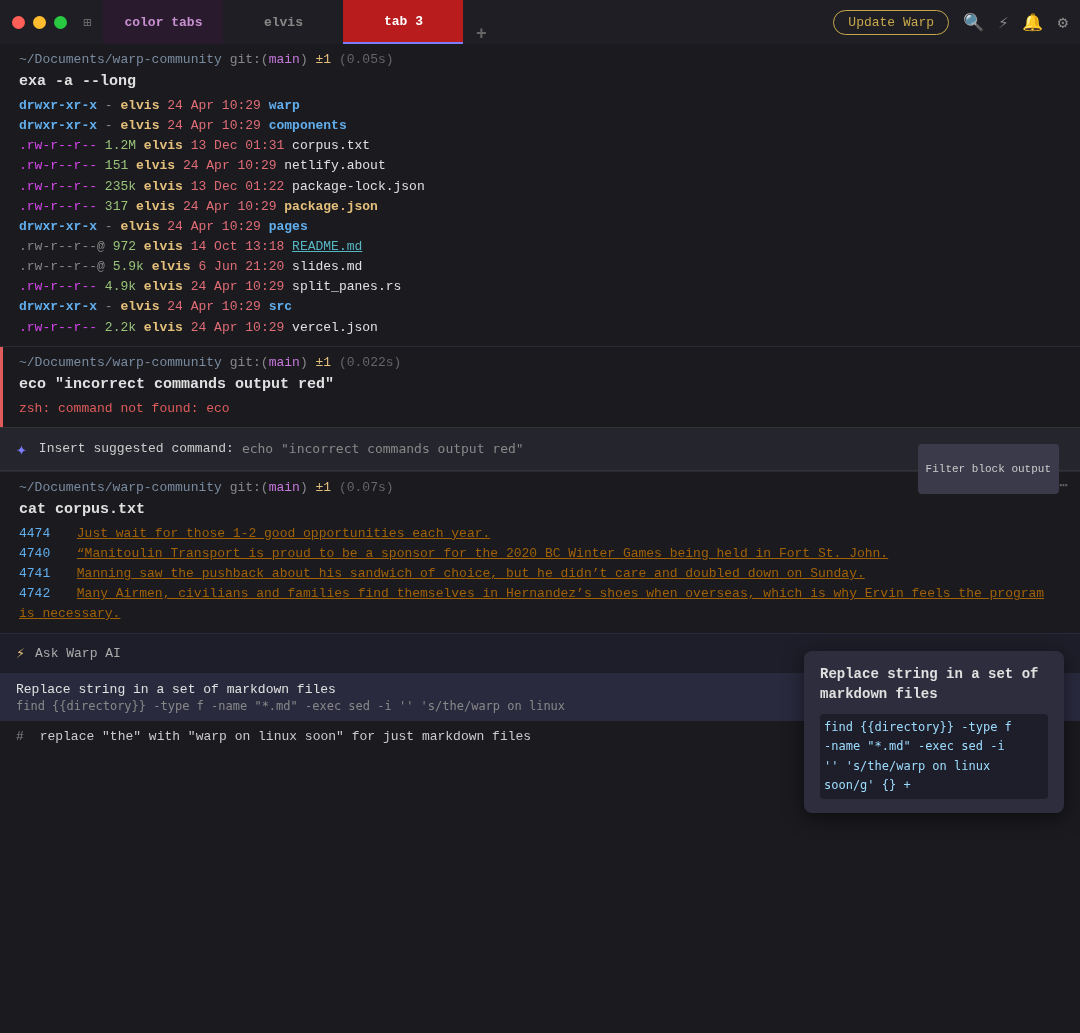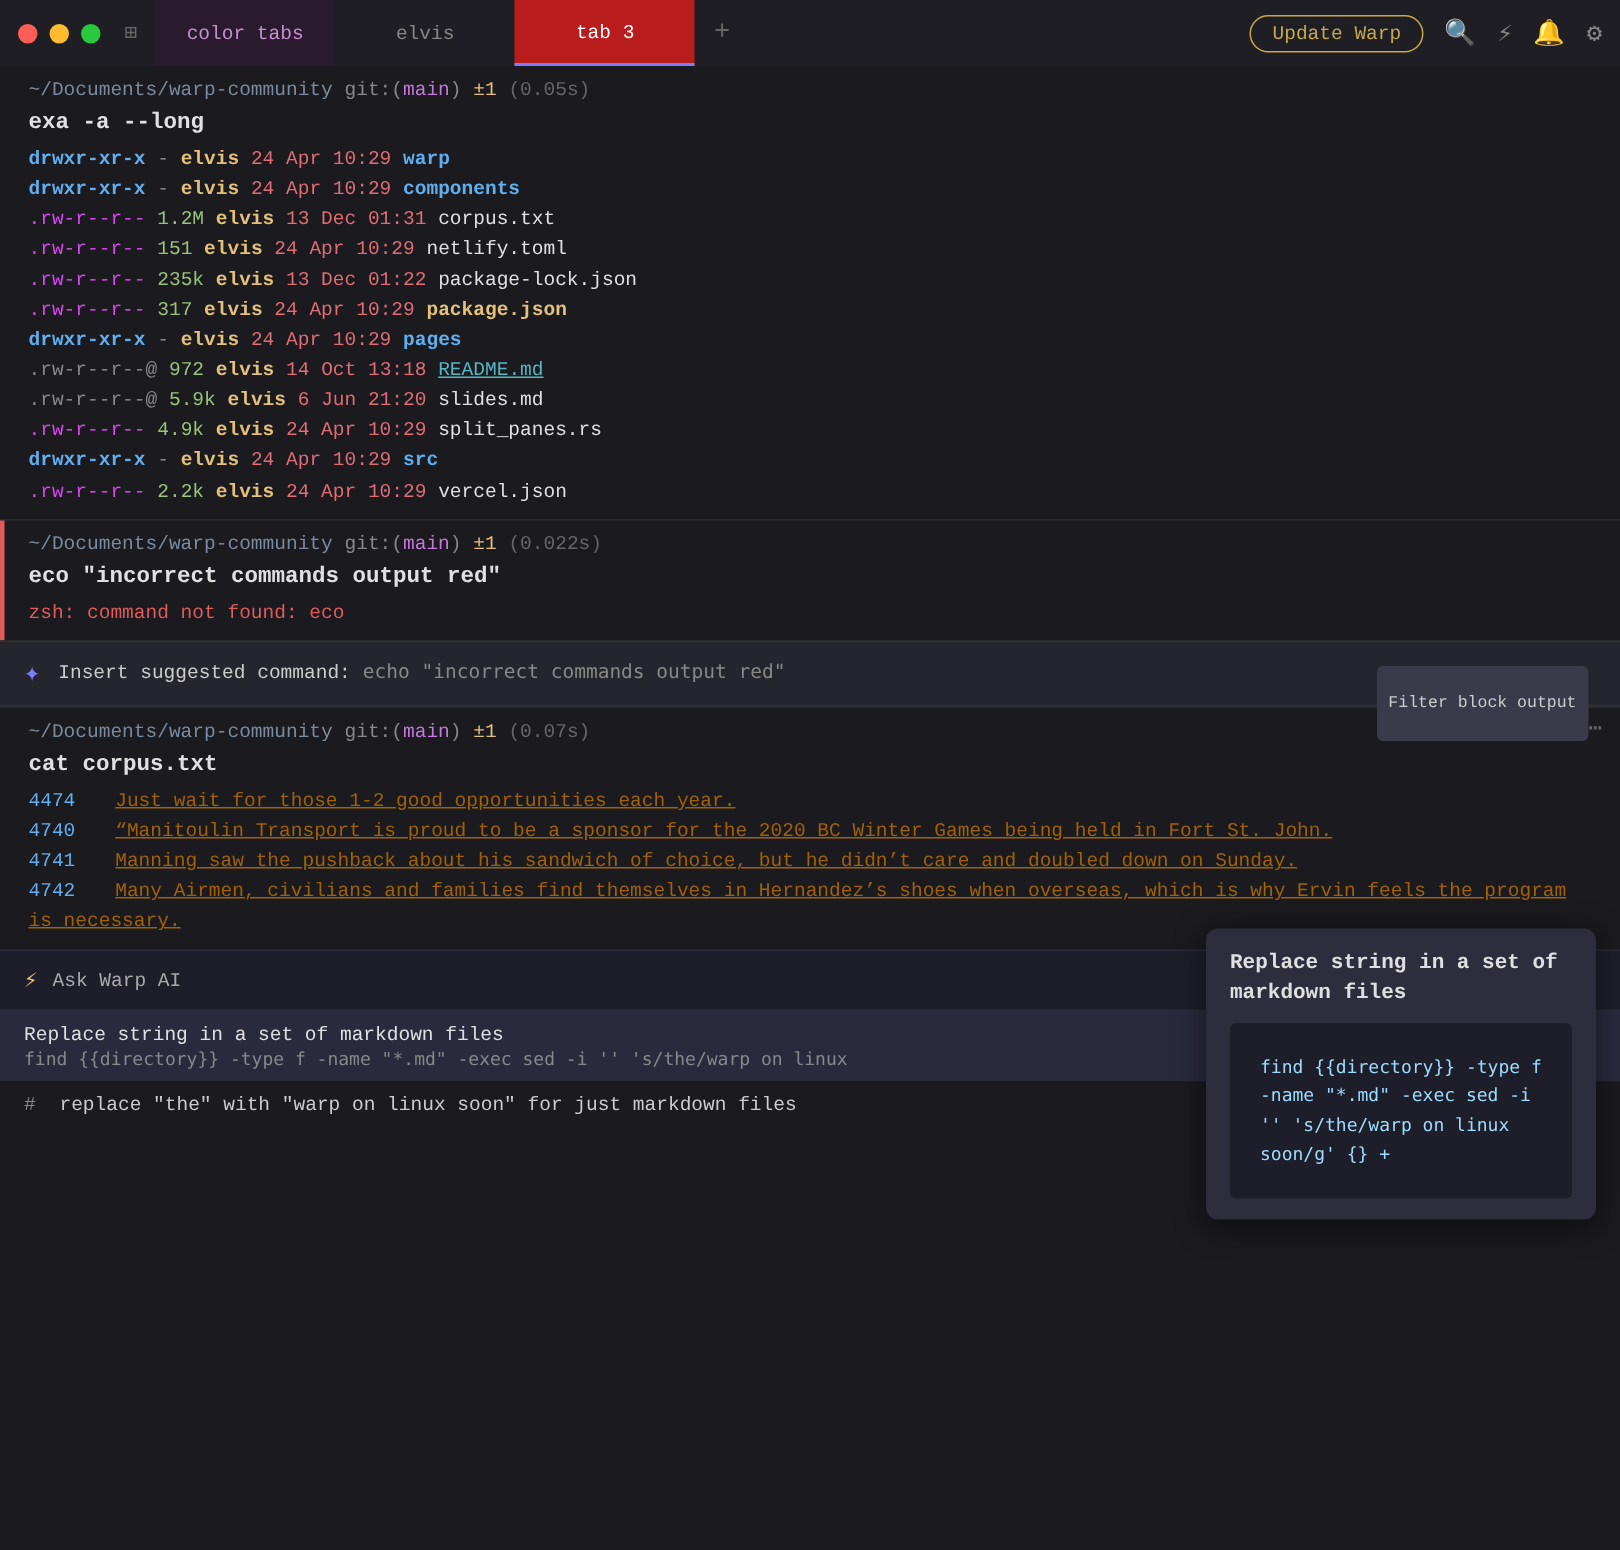--- a/index.html
+++ b/index.html
@@ -39,23 +39,24 @@
     .split-icon {
       color: #666;
       font-size: 14px;
       margin-right: 12px;
       cursor: pointer;
     }
 
     
     .tabs {
       display: flex;
-      align-items: center;
+      align-items: flex-end;
       height: 44px;
       flex: 1;
+      font-weight: bold;
     }
     .tab {
       display: flex;
       align-items: center;
       padding: 0 20px;
       font-size: 13px;
       cursor: pointer;
       color: #888;
       height: 100%;
       min-width: 120px;
@@ -274,21 +275,21 @@
       font-size: 14px;
       margin-bottom: 10px;
       line-height: 1.4;
     }
     .popup-cmd {
       color: #9cdcfe;
       font-family: monospace;
       font-size: 12px;
       line-height: 1.6;
       background: #1e1e2a;
-      padding: 20px;
+      padding: 4px;
       border-radius: 4px;
     }
     .linenum {
       color: #61afef;
       min-width: 50px;
       display: inline-block;
     }
     .linetext {
       color: #a16207;
       text-decoration: underline;
@@ -368,21 +369,21 @@
         <span class="size-val"> 1.2M </span>
         <span class="user">elvis</span>
         <span class="date"> 13 Dec 01:31 </span>
         <span class="fname-file">corpus.txt</span>
       </div>
       <div>
         <span class="perm-file">.rw-r--r--</span>
         <span class="size-val"> 151 </span>
         <span class="user">elvis</span>
         <span class="date"> 24 Apr 10:29 </span>
-        <span class="fname-file">netlify.toml</span>
+        <span class="fname-file">netlify.about</span>
       </div>
       <div>
         <span class="perm-file">.rw-r--r--</span>
         <span class="size-val"> 235k </span>
         <span class="user">elvis</span>
         <span class="date"> 13 Dec 01:22 </span>
         <span class="fname-file">package-lock.json</span>
       </div>
       <div>
         <span class="perm-file">.rw-r--r--</span>

